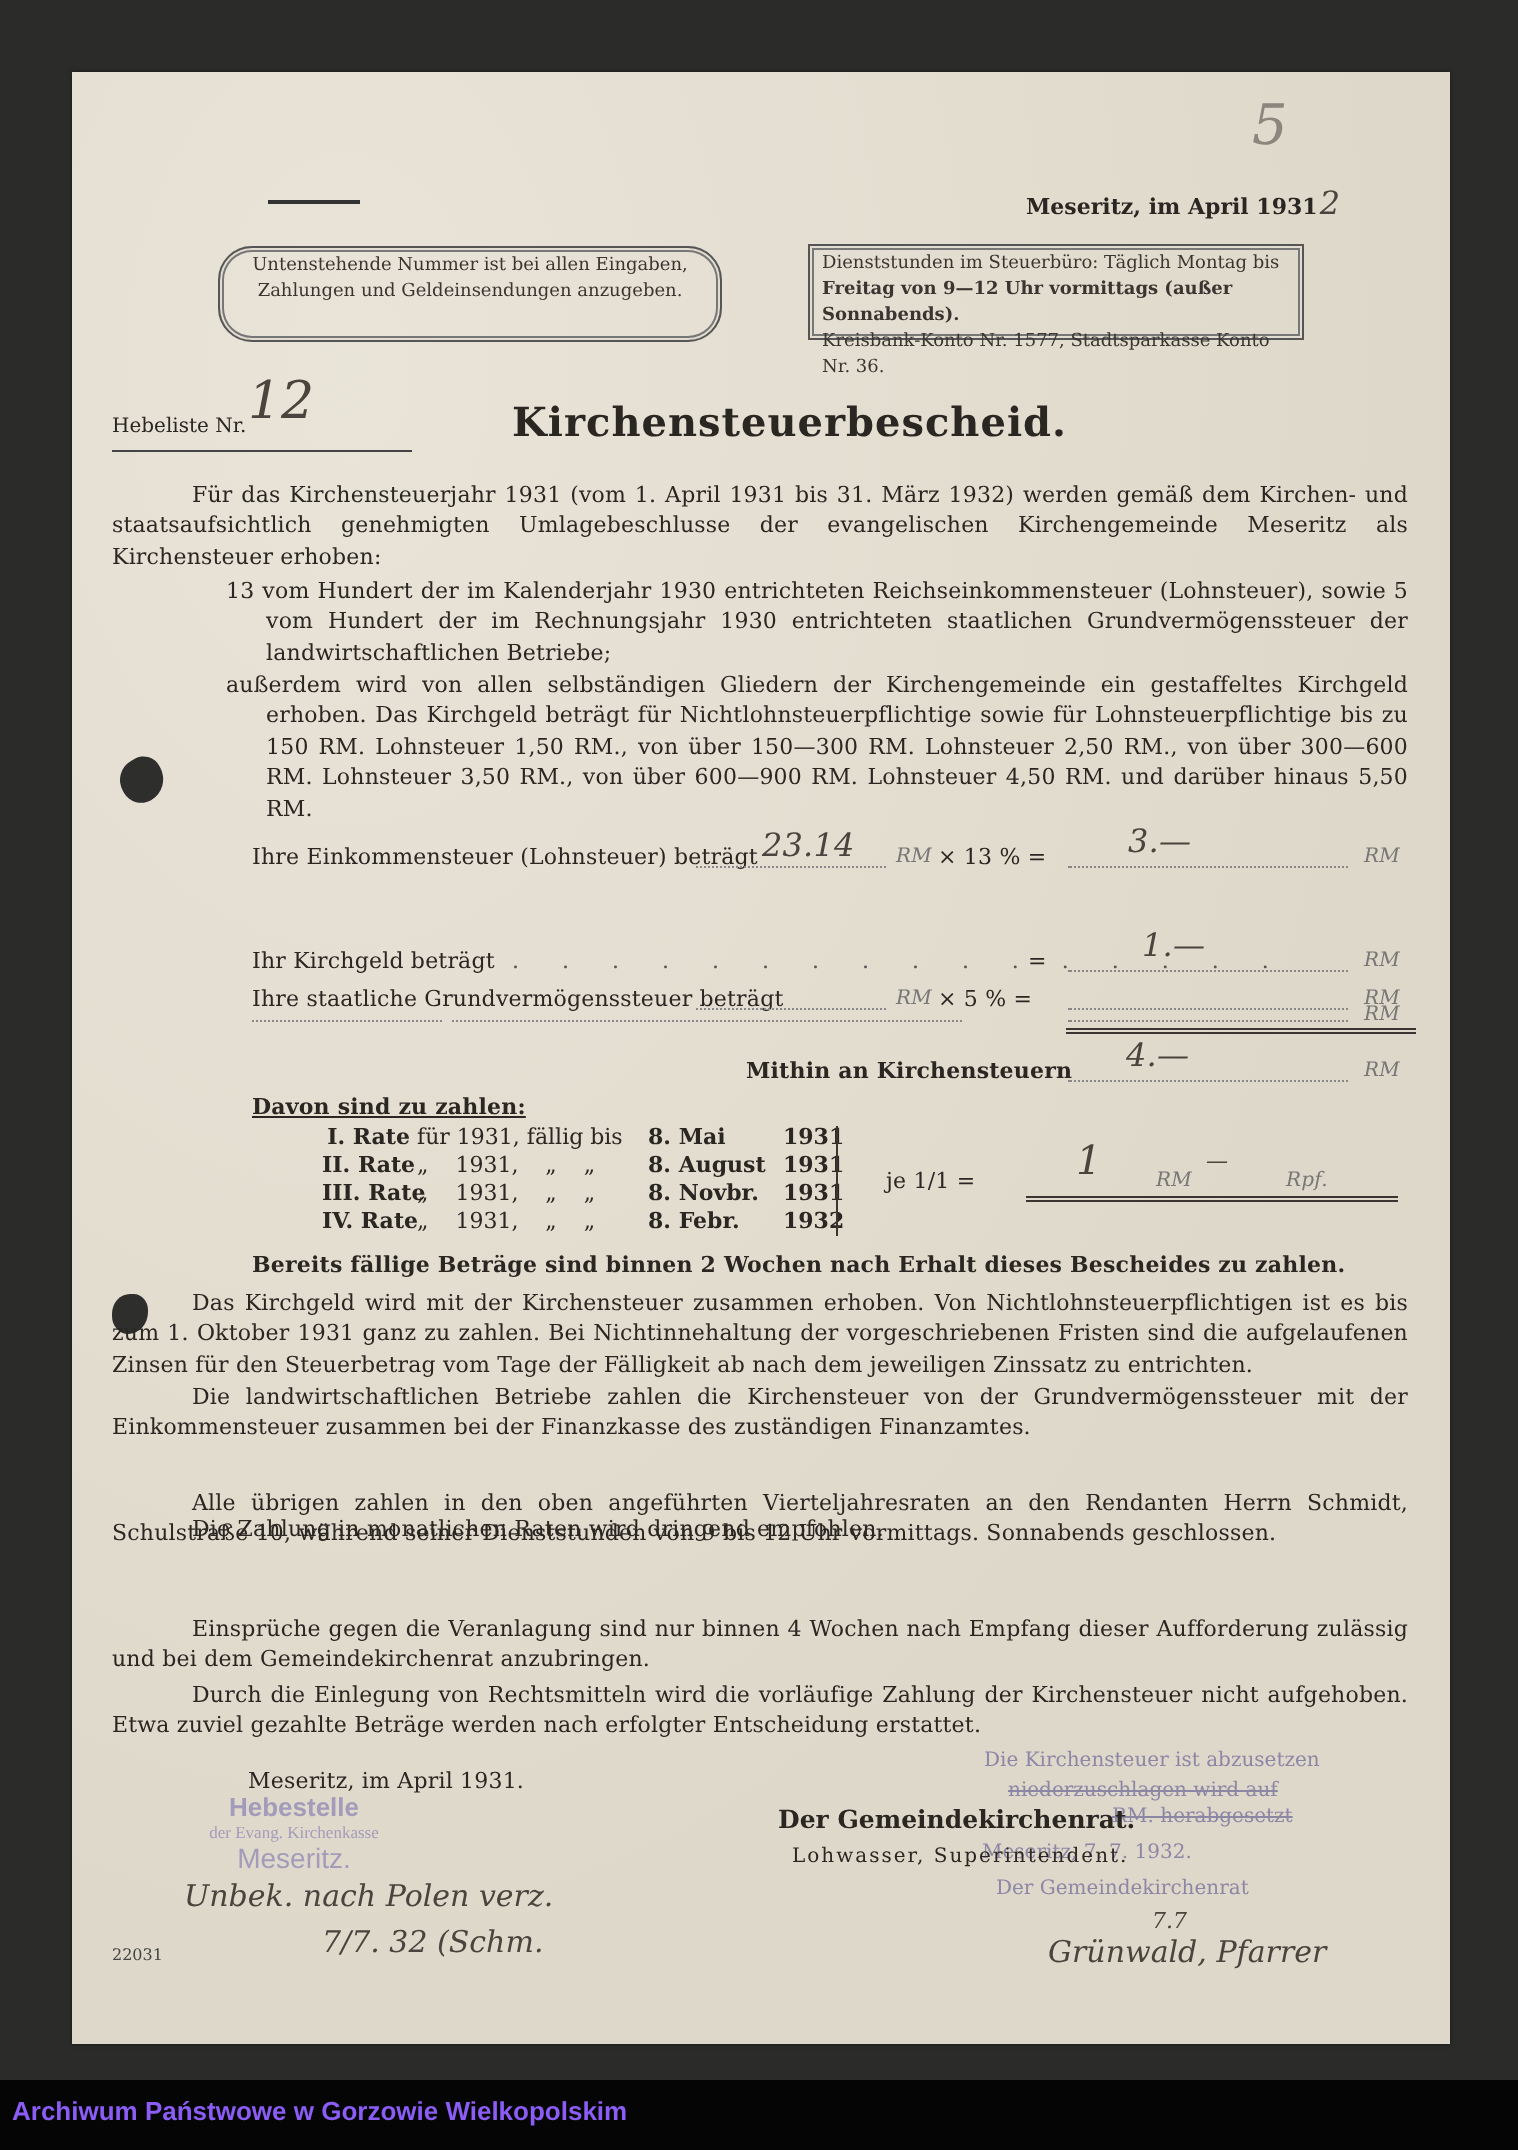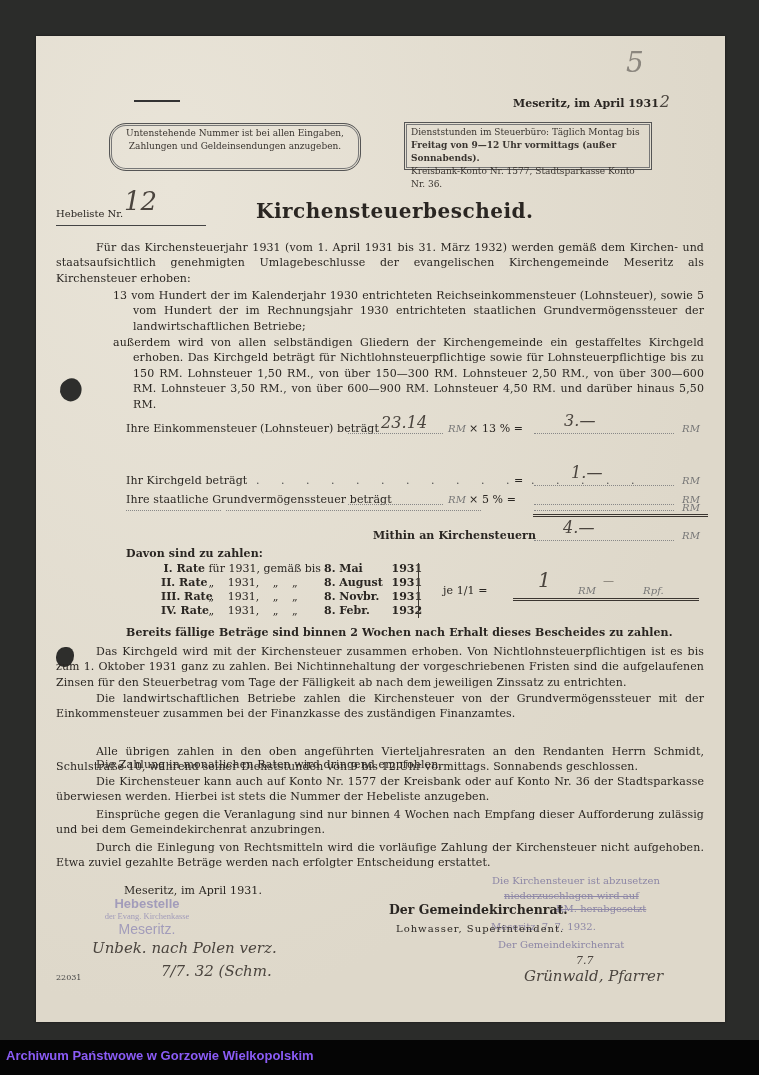--- a/index.html
+++ b/index.html
@@ -125,25 +125,25 @@
   <div class="line" style="left:497px; top:478px; width:175px; height:1px;"></div>
   <div class="line" style="left:497px; top:480px; width:175px; height:1px;"></div>
 
   <div class="abs txt" style="left:90px; top:492px; width:590px;">
     <span class="abs bold" style="left:247px;">Mithin an Kirchensteuern</span>
     <span class="abs hand" style="left:437px; top:-8px; font-size:16px;">4.—</span>
     <span class="abs rm" style="left:556px;">RM</span>
     <span class="abs dotted" style="left:408px; top:12px; width:140px;"></span>
   </div>
 
-  <div class="abs txt bold" style="left:90px; top:510px;">Davon sind zu zahlen:</div>
+  <div class="abs txt bold" style="left:90px; top:510px;text-decoration:underline;">Davon sind zu zahlen:</div>
 
   <div class="rate-row" style="left:125px; top:526px;">
     <span class="bold" style="display:inline-block;width:44px;text-align:right">I. Rate</span>
-    <span style="display:inline-block;width:112px">für 1931, gemäß bis</span>
+    <span style="display:inline-block;width:112px">für 1931, fällig bis</span>
     <span class="bold" style="display:inline-block;width:64px">8. Mai</span>
     <span class="bold">1931</span>
   </div>
   <div class="rate-row" style="left:125px; top:540px;">
     <span class="bold" style="display:inline-block;width:44px;text-align:right">II. Rate</span>
     <span style="display:inline-block;width:112px;word-spacing:10px">„ 1931, „ „</span>
     <span class="bold" style="display:inline-block;width:64px">8. August</span>
     <span class="bold">1931</span>
   </div>
   <div class="rate-row" style="left:125px; top:554px;">
@@ -169,21 +169,20 @@
     <span class="abs" style="left:70px; top:15px; width:186px; height:1px; background:#3a3530;"></span>
     <span class="abs" style="left:70px; top:17px; width:186px; height:1px; background:#3a3530;"></span>
   </div>
 
   <div class="abs txt bold" style="left:90px; top:589px; width:580px;">Bereits fällige Beträge sind binnen 2 Wochen nach Erhalt dieses Bescheides zu zahlen.</div>
 
   <div class="para txt" style="left:20px; top:608px; width:648px; text-indent:40px;">Das Kirchgeld wird mit der Kirchensteuer zusammen erhoben. Von Nichtlohnsteuerpflichtigen ist es bis zum 1. Oktober 1931 ganz zu zahlen. Bei Nichtinnehaltung der vorgeschriebenen Fristen sind die aufgelaufenen Zinsen für den Steuerbetrag vom Tage der Fälligkeit ab nach dem jeweiligen Zinssatz zu entrichten.</div>
   <div class="para txt" style="left:20px; top:655px; width:648px; text-indent:40px;">Die landwirtschaftlichen Betriebe zahlen die Kirchensteuer von der Grundvermögenssteuer mit der Einkommensteuer zusammen bei der Finanzkasse des zuständigen Finanzamtes.</div>
   <div class="para txt" style="left:20px; top:664px; width:648px; text-indent:40px;margin-top:44px;">Alle übrigen zahlen in den oben angeführten Vierteljahresraten an den Rendanten Herrn Schmidt, Schulstraße 10, während seiner Dienststunden von 9 bis 12 Uhr vormittags. Sonnabends geschlossen.</div>
   <div class="para txt" style="left:20px; top:721px; width:648px; text-indent:40px;">Die Zahlung in monatlichen Raten wird dringend empfohlen.</div>
-  <div class="para txt" style="left:20px; top:738px; width:648px; text-indent:40px;">Die Kirchensteuer kann auch auf Konto Nr. 1577 der Kreisbank oder auf Konto Nr. 36 der Stadtsparkasse überwiesen werden. Hierbei ist stets die Nummer der Hebeliste anzugeben.</div>
   <div class="para txt" style="left:20px; top:771px; width:648px; text-indent:40px;">Einsprüche gegen die Veranlagung sind nur binnen 4 Wochen nach Empfang dieser Aufforderung zulässig und bei dem Gemeindekirchenrat anzubringen.</div>
   <div class="para txt" style="left:20px; top:804px; width:648px; text-indent:40px;">Durch die Einlegung von Rechtsmitteln wird die vorläufige Zahlung der Kirchensteuer nicht aufgehoben. Etwa zuviel gezahlte Beträge werden nach erfolgter Entscheidung erstattet.</div>
 
   <div class="abs txt" style="left:88px; top:847px;">Meseritz, im April 1931.</div>
 
   <div class="abs stamp" style="left:46px; top:860px; text-align:center; width:130px;">
     <div style="font-family:'Liberation Sans',sans-serif; font-weight:bold; font-size:13px; color:#a29cba;">Hebestelle</div>
     <div style="font-family:Liberation Serif, serif; font-size:8.5px; color:#a29cba;">der Evang. Kirchenkasse</div>
     <div style="font-family:'Liberation Sans',sans-serif; font-size:14px; color:#a29cba;">Meseritz.</div>
   </div>

